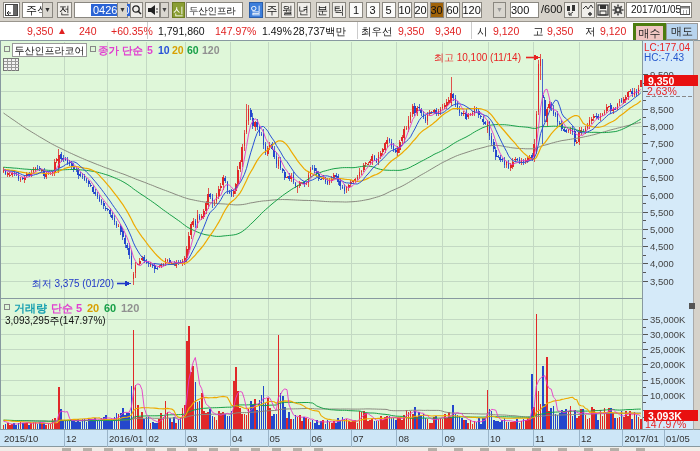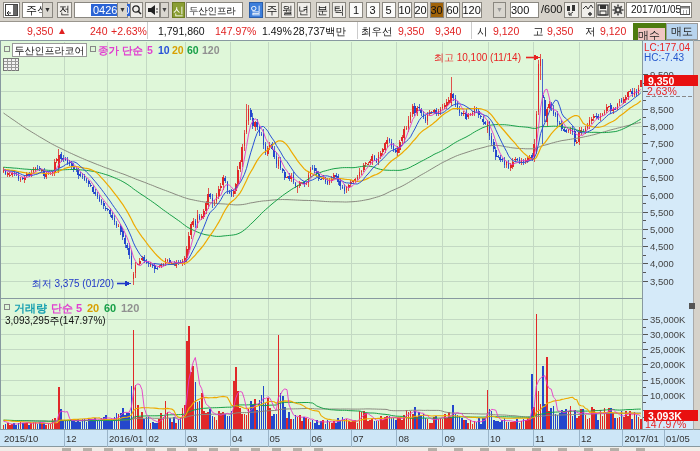--- a/index.html
+++ b/index.html
@@ -75,39 +75,39 @@
       </svg></div>
  <div class="w" style="left:626px;width:66px;font-size:10px"><span style="padding-left:4px">2017/01/05</span><svg width="10" height="10" style="position:absolute;right:1px;top:2px">
         <rect x="0.5" y="1.5" width="9" height="8" fill="#fff" stroke="#555"></rect>
         <rect x="0.5" y="1.5" width="9" height="2" fill="#888"></rect>
         <path d="M3 6h1m2 0h1m2 0h1M3 8h1m2 0h1" stroke="#555"></path>
       </svg></div>
 </div>
 <div class="q">
  <span class="r" style="left:27px">9,350</span>
     <span class="r" style="left:57px;font-size:10px">▲</span>
- <span class="r" style="left:90px">240</span>
-    <span class="r" style="left:111px">+2.63%</span>
+ <span class="r" style="left:79px">240</span>
+    <span class="r" style="left:111px">+60.35%</span>
  <span class="k" style="left:158px">1,791,860</span>
  <span class="r" style="left:215px">147.97%</span>
  <span class="k" style="left:262px">1.49%</span>
  <span class="k" style="left:293px">28,737백만</span>
  <span class="k" style="left:361px">최우선</span>
  <span class="r" style="left:398px">9,350</span>
  <span class="r" style="left:435px">9,340</span>
  <span class="k" style="left:477px">시</span>
     <span class="r" style="left:493px">9,120</span>
  <span class="k" style="left:533px">고</span>
     <span class="r" style="left:547px">9,350</span>
  <span class="k" style="left:585px">저</span>
     <span class="r" style="left:600px">9,120</span>
  <span style="left:0;top:0;width:1px;height:17px;background:#ccc;left:147px"></span>
  <span style="left:0;top:0;width:1px;height:17px;background:#ccc;left:357px"></span>
  <span style="left:0;top:0;width:1px;height:17px;background:#ccc;left:471px"></span>
- <span style="left:633px;top:1px;width:27px;height:15px;background:#f0c6c2;border:5px solid #4d7c0f;font-size:11px;line-height:15px;color:#222">매수</span>
+ <span style="left:633px;top:1px;width:27px;height:15px;background:#f0c6c2;border:3px solid #4d7c0f;font-size:11px;text-align:center;line-height:15px;color:#222">매수</span>
  <span style="left:666px;top:1px;width:30px;height:15px;background:#b8d4ee;border:1px solid #999;font-size:11px;text-align:center;line-height:15px;color:#222">매도</span>
 </div>
 <svg width="700" height="411" viewBox="0 0 700 411" shape-rendering="crispEdges" style="position:absolute;left:0;top:40px">
 <rect x="0" y="0" width="700" height="411" fill="#dff7d9"></rect>
 <rect x="643" y="0" width="57" height="390" fill="#d5eaf9"></rect>
 <rect x="694" y="0" width="6" height="390" fill="#d6d2ca"></rect>
 <rect x="0" y="390" width="700" height="17" fill="#cde6f7"></rect>
 <rect x="0" y="407" width="700" height="4" fill="#f0ede8"></rect>
 <path d="M1 34.5L642 34.5M1 51.5L642 51.5M1 69.5L642 69.5M1 86.5L642 86.5M1 103.5L642 103.5M1 120.5L642 120.5M1 137.5L642 137.5M1 155.5L642 155.5M1 172.5L642 172.5M1 189.5L642 189.5M1 206.5L642 206.5M1 223.5L642 223.5M1 241.5L642 241.5M1 279.5L642 279.5M1 294.5L642 294.5M1 309.5L642 309.5M1 324.5L642 324.5M1 340.5L642 340.5M1 355.5L642 355.5M64.5 2L64.5 388M107.5 2L107.5 388M146.5 2L146.5 388M185.5 2L185.5 388M230.5 2L230.5 388M268.5 2L268.5 388M310.5 2L310.5 388M351.5 2L351.5 388M396.5 2L396.5 388M442.5 2L442.5 388M488.5 2L488.5 388M533.5 2L533.5 388M579.5 2L579.5 388M622.5 2L622.5 388" stroke="#c3d9c3" stroke-width="1" fill="none"></path>
 <path d="M3.5 384.8L3.5 388.5M7.8 383.1L7.8 388.5M9.9 384.8L9.9 388.5M12 384.4L12 388.5M20.6 381.5L20.6 388.5M24.8 382.7L24.8 388.5M26.9 383.1L26.9 388.5M31.2 383.2L31.2 388.5M33.3 381.8L33.3 388.5M35.5 382.3L35.5 388.5M41.9 382.5L41.9 388.5M46.1 385.4L46.1 388.5M48.3 383.6L48.3 388.5M50.4 384.4L50.4 388.5M52.5 378.6L52.5 388.5M54.7 377.9L54.7 388.5M56.8 382.9L56.8 388.5M58.9 346.5L58.9 388.5M118.6 373.7L118.6 388.5M133.5 290.4L133.5 388.5M135.6 344.9L135.6 388.5M137.8 364.8L137.8 388.5M139.9 377L139.9 388.5M142 372.1L142 388.5M150.6 383.3L150.6 388.5M159.1 379.2L159.1 388.5M161.2 373L161.2 388.5M163.3 376.9L163.3 388.5M165.5 361.2L165.5 388.5M167.6 371.8L167.6 388.5M171.9 381.8L171.9 388.5M176.1 382.5L176.1 388.5M182.5 367.7L182.5 388.5M184.7 364.7L184.7 388.5M186.8 301.3L186.8 388.5M188.9 285.7L188.9 388.5M191.1 332.4L191.1 388.5M193.2 326.2L193.2 388.5M197.4 361.5L197.4 388.5M201.7 352.6L201.7 388.5M203.8 371.3L203.8 388.5M206 372.8L206 388.5M208.1 372.1L208.1 388.5M214.5 376.5L214.5 388.5M216.6 379.7L216.6 388.5M218.8 371.1L218.8 388.5M220.9 372.8L220.9 388.5M223 372L223 388.5M233.7 341.2L233.7 388.5M235.8 326.5L235.8 388.5M237.9 351.3L237.9 388.5M240.1 367.6L240.1 388.5M242.2 374.4L242.2 388.5M244.3 373.7L244.3 388.5M246.5 374.9L246.5 388.5M248.6 368.7L248.6 388.5M255 358.9L255 388.5M267.8 358.4L267.8 388.5M269.9 368.1L269.9 388.5M278.4 295.1L278.4 388.5M287 377.9L287 388.5M291.2 378.8L291.2 388.5M297.6 376.7L297.6 388.5M299.8 374.9L299.8 388.5M301.9 380.9L301.9 388.5M306.1 377.5L306.1 388.5M308.3 379.1L308.3 388.5M310.4 381.9L310.4 388.5M323.2 380.2L323.2 388.5M329.6 382.1L329.6 388.5M331.7 383.2L331.7 388.5M333.9 381L333.9 388.5M346.6 379L346.6 388.5M348.8 381L348.8 388.5M350.9 382.4L350.9 388.5M353 380.5L353 388.5M355.2 380.3L355.2 388.5M357.3 382.7L357.3 388.5M359.4 371L359.4 388.5M361.6 372.1L361.6 388.5M363.7 370.5L363.7 388.5M365.8 373.1L365.8 388.5M368 380.5L368 388.5M370.1 379.9L370.1 388.5M372.2 378.5L372.2 388.5M378.6 380.8L378.6 388.5M380.7 376.4L380.7 388.5M382.9 379.5L382.9 388.5M385 376.7L385 388.5M387.1 376.4L387.1 388.5M397.8 378L397.8 388.5M399.9 377L399.9 388.5M402.1 380L402.1 388.5M404.2 374.5L404.2 388.5M406.3 370.3L406.3 388.5M408.4 371.5L408.4 388.5M410.6 371.3L410.6 388.5M412.7 374.2L412.7 388.5M417 376.8L417 388.5M427.6 378.5L427.6 388.5M429.8 382.6L429.8 388.5M431.9 382.7L431.9 388.5M434 376.5L434 388.5M438.3 378.5L438.3 388.5M440.4 378.2L440.4 388.5M442.5 379.4L442.5 388.5M444.7 374.3L444.7 388.5M446.8 378.4L446.8 388.5M448.9 371.6L448.9 388.5M451.1 377L451.1 388.5M463.9 379.7L463.9 388.5M468.1 383.4L468.1 388.5M470.3 380.1L470.3 388.5M472.4 383.7L472.4 388.5M474.5 380.7L474.5 388.5M487.3 350.2L487.3 388.5M506.5 382.2L506.5 388.5M510.7 382.1L510.7 388.5M512.9 382L512.9 388.5M515 381.3L515 388.5M521.4 380.5L521.4 388.5M525.7 379.8L525.7 388.5M527.8 377.8L527.8 388.5M529.9 377.7L529.9 388.5M534.2 366.7L534.2 388.5M536.3 274.2L536.3 388.5M538.5 351.1L538.5 388.5M540.6 363.6L540.6 388.5M547 316.9L547 388.5M549.1 371.1L549.1 388.5M568.3 371.2L568.3 388.5M570.4 366.4L570.4 388.5M576.8 377.6L576.8 388.5M579 376.4L579 388.5M581.1 368.7L581.1 388.5M585.3 374.5L585.3 388.5M587.5 379.1L587.5 388.5M589.6 378.4L589.6 388.5M591.7 367.4L591.7 388.5M593.9 368.6L593.9 388.5M600.3 369.5L600.3 388.5M602.4 376.1L602.4 388.5M604.5 368.1L604.5 388.5M606.7 371.5L606.7 388.5M608.8 368.3L608.8 388.5M613.1 373.1L613.1 388.5M617.3 377.6L617.3 388.5M619.4 377.1L619.4 388.5M623.7 376.5L623.7 388.5M625.8 370.6L625.8 388.5M628 376.4L628 388.5M630.1 371.2L630.1 388.5M634.4 371.8L634.4 388.5M638.6 377L638.6 388.5M640.8 378.9L640.8 388.5" stroke="#e02828" stroke-width="1.6" fill="none"></path>

